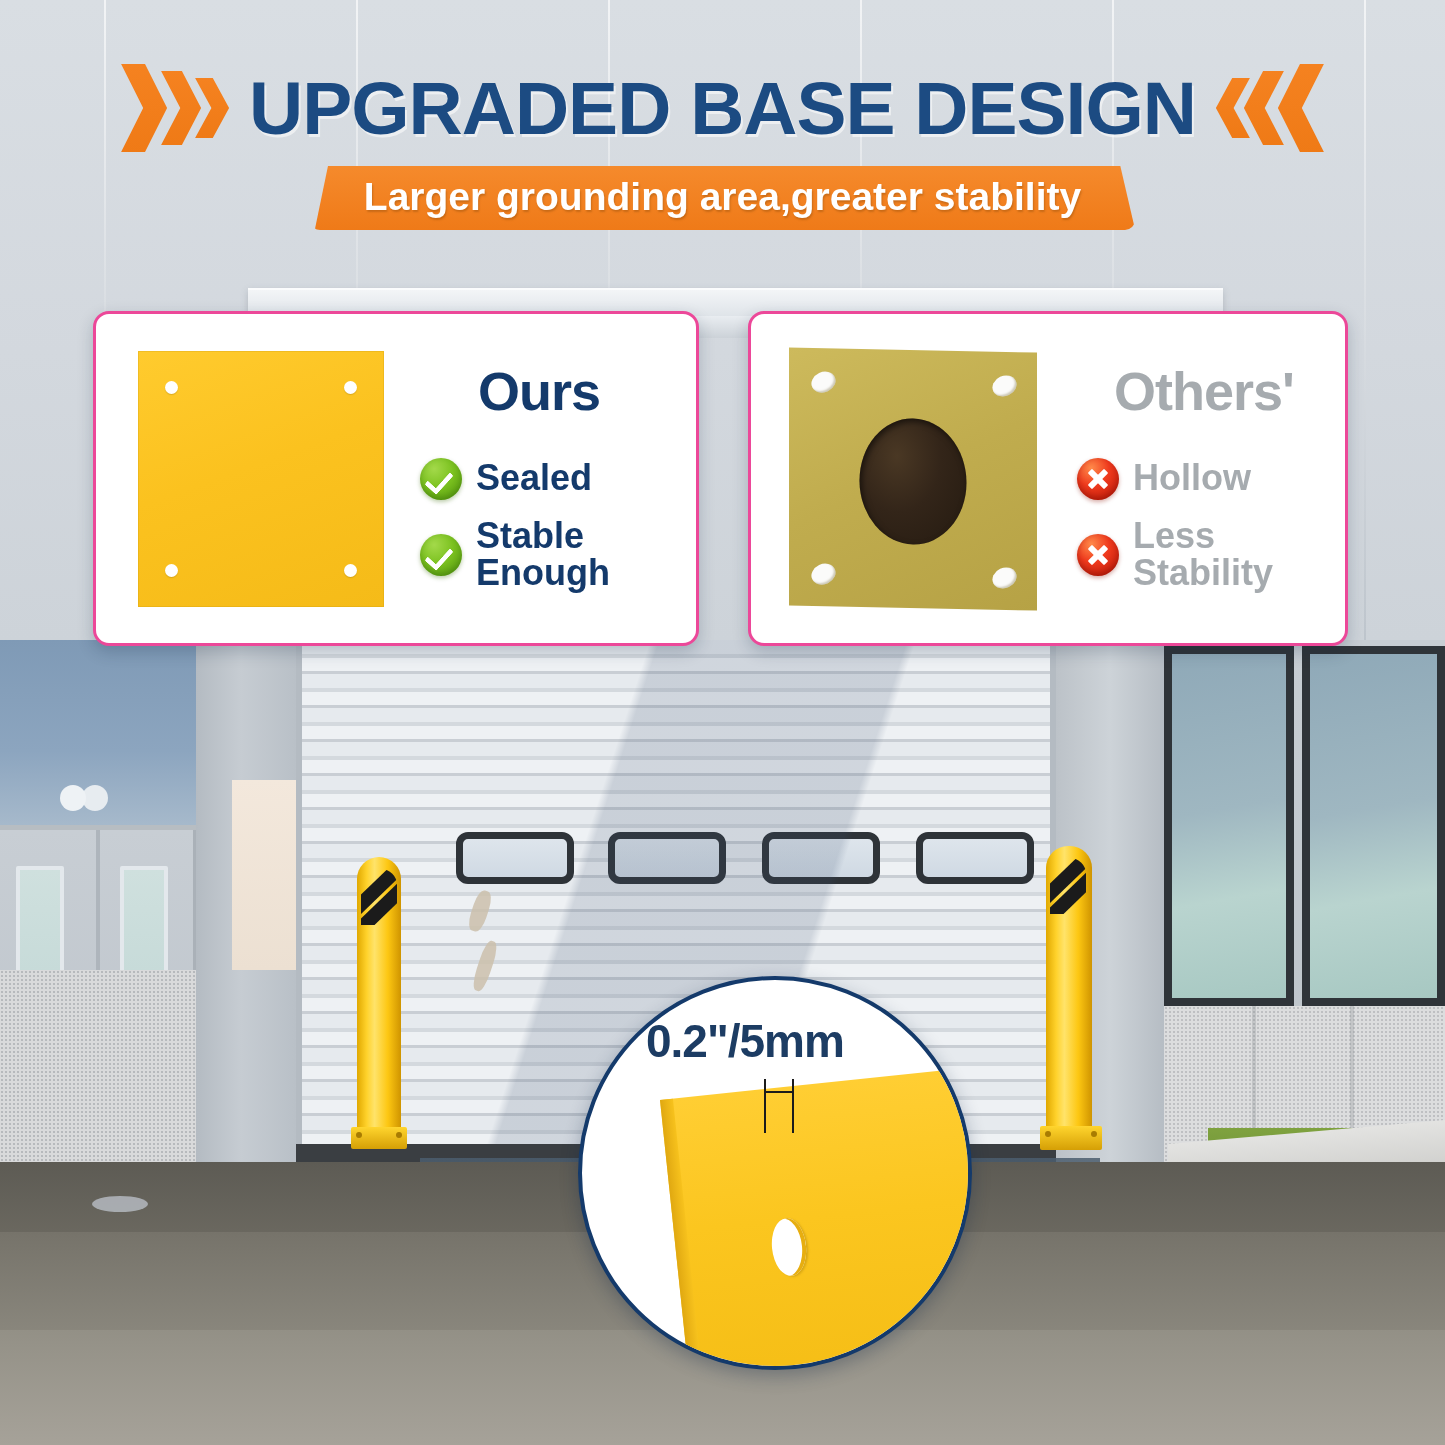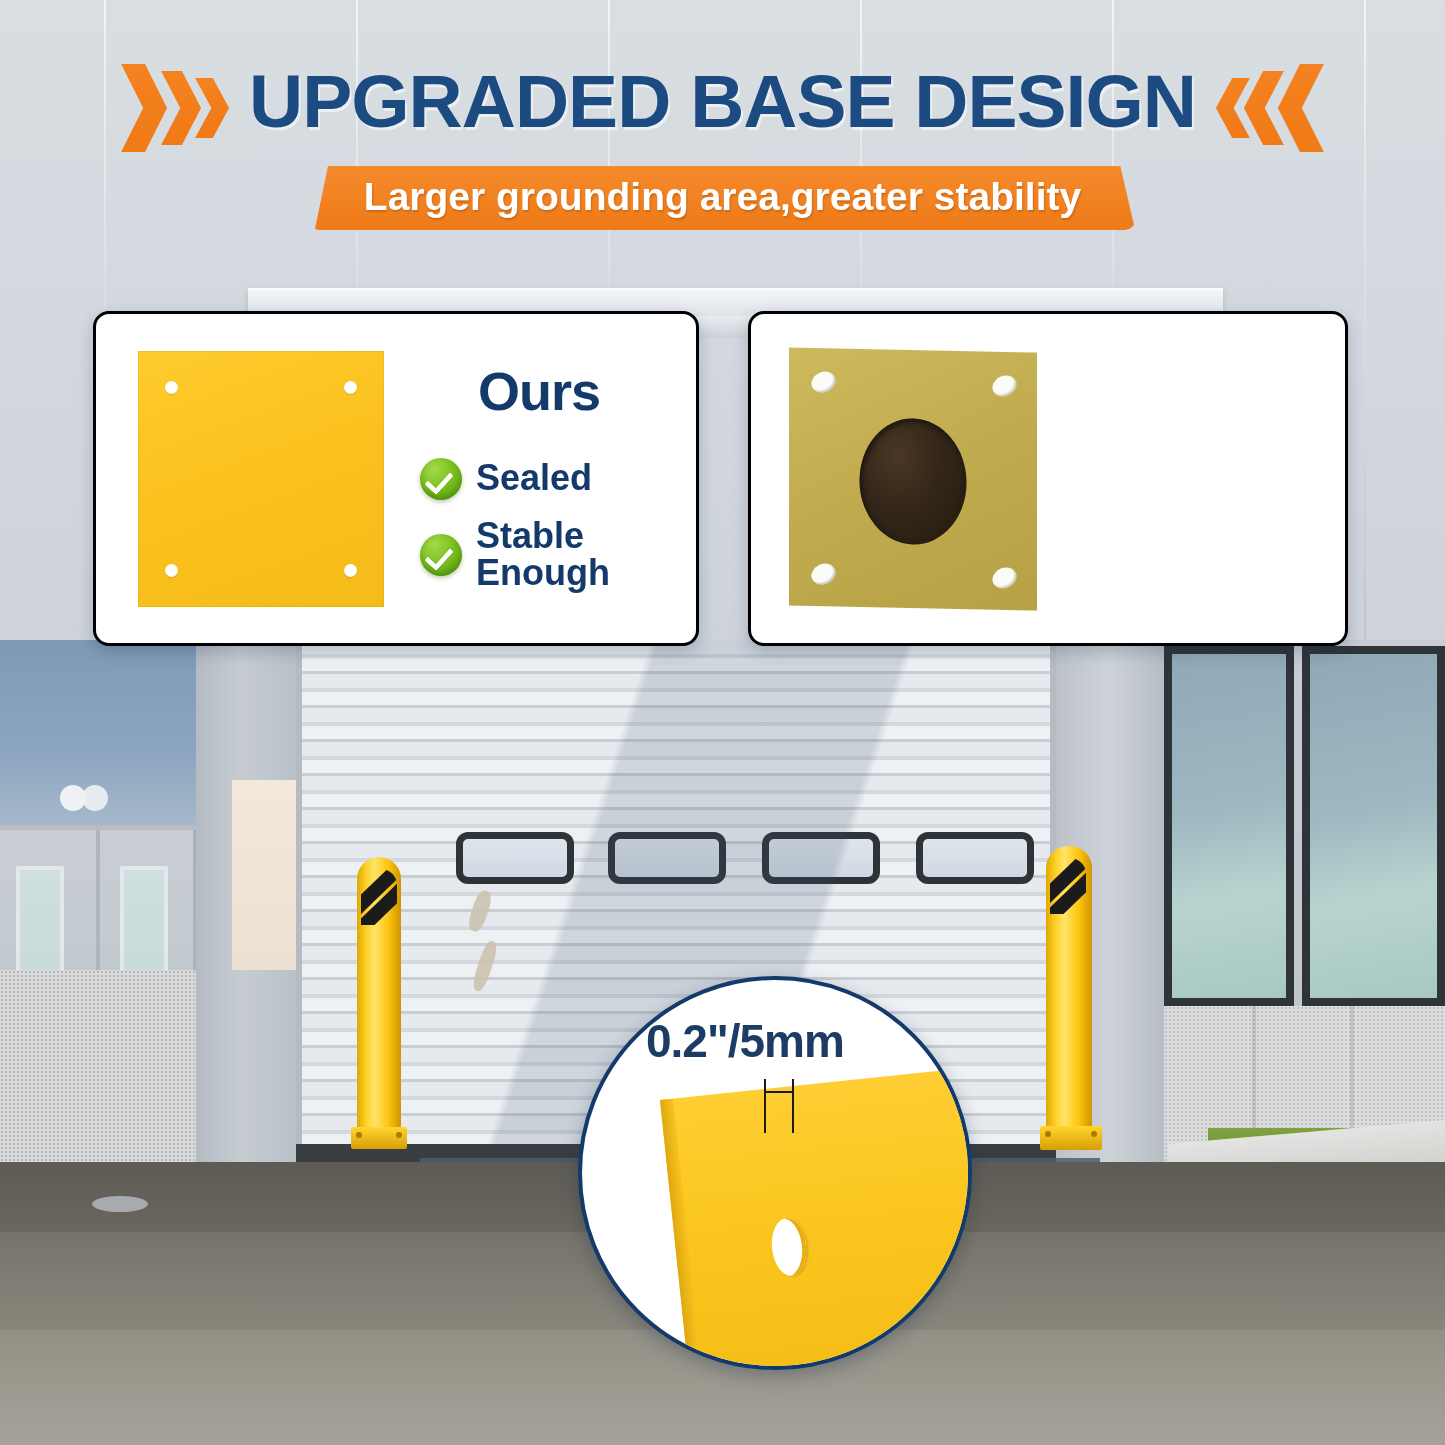--- a/index.html
+++ b/index.html
@@ -208,21 +208,21 @@
   .bollard .base:after{ right:5px; }
   #bollard-left{ left:351px; top:857px; width:56px; height:290px; }
   #bollard-right{ left:1040px; top:846px; width:60px; height:302px; }
   #bollard-right .pipe{ width:46px; }
   #bollard-right .base{ width:62px; height:24px; }
 
   
   .header{ position:absolute; left:0; top:0; width:100%; }
   .title-row{
     position:absolute; left:0; top:58px; width:100%; height:100px;
-    display:flex; justify-content:center; gap:26px;
+    display:flex; align-items:center; justify-content:center; gap:26px;
   }
   .chev-group{ display:flex; align-items:center; }
   .chev{
     display:block;
     background:linear-gradient(180deg,#f58220,#ef7a16);
     filter:drop-shadow(1px 2px 1px rgba(90,60,20,.22));
   }
   .chev.r{ clip-path:polygon(0% 0%, 52% 0%, 100% 50%, 52% 100%, 0% 100%, 48% 50%); }
   .chev.l{ clip-path:polygon(48% 0%, 100% 0%, 52% 50%, 100% 100%, 48% 100%, 0% 50%); }
   .cA{ width:46px; height:88px; }
@@ -250,21 +250,21 @@
     clip-path:polygon(2.2% 0%, 98.2% 0%, 100% 100%, 0.6% 100%);
     border-radius:10px;
     text-shadow:1px 2px 2px rgba(130,70,10,.35);
     white-space:nowrap;
   }
 
   
   .card{
     position:absolute;
     background:#ffffff;
-    border:3px solid #000000;
+    border:3px solid #ec4899;
     border-radius:16px;
     box-shadow:0 6px 16px rgba(20,40,70,.22);
     display:flex; align-items:center;
   }
   #card-ours{ left:93px; top:311px; width:606px; height:335px; }
   #card-others{ left:748px; top:311px; width:600px; height:335px; }
 
   .plate-area{ position:relative; flex:0 0 auto; }
 
   
@@ -508,20 +508,36 @@
   <div class="card" id="card-others">
     <div class="plate-area">
       <div class="plate-others">
         <span class="big-hole"></span>
         <span class="ohole o1"></span>
         <span class="ohole o2"></span>
         <span class="ohole o3"></span>
         <span class="ohole o4"></span>
       </div>
     </div>
+    <div class="card-right">
+      <div class="card-heading h-others">Others'</div>
+      <div class="feat-list">
+        <div class="feat">
+          <span class="icon-badge icon-x"></span>
+          <span class="feat-label lbl-gray">Hollow</span>
+        </div>
+        <div class="feat">
+          <span class="icon-badge icon-x"></span>
+          <span class="feat-label lbl-gray">
+            <span>Less</span><br>
+            <span>Stability</span>
+          </span>
+        </div>
+      </div>
+    </div>
   </div>
 
   <div id="magnifier">
     <div class="mag-plate">
       <span class="edge"></span>
     </div>
     <div class="mag-hole"></div>
     <div class="mag-dim">
         <i></i>
         <i></i>

